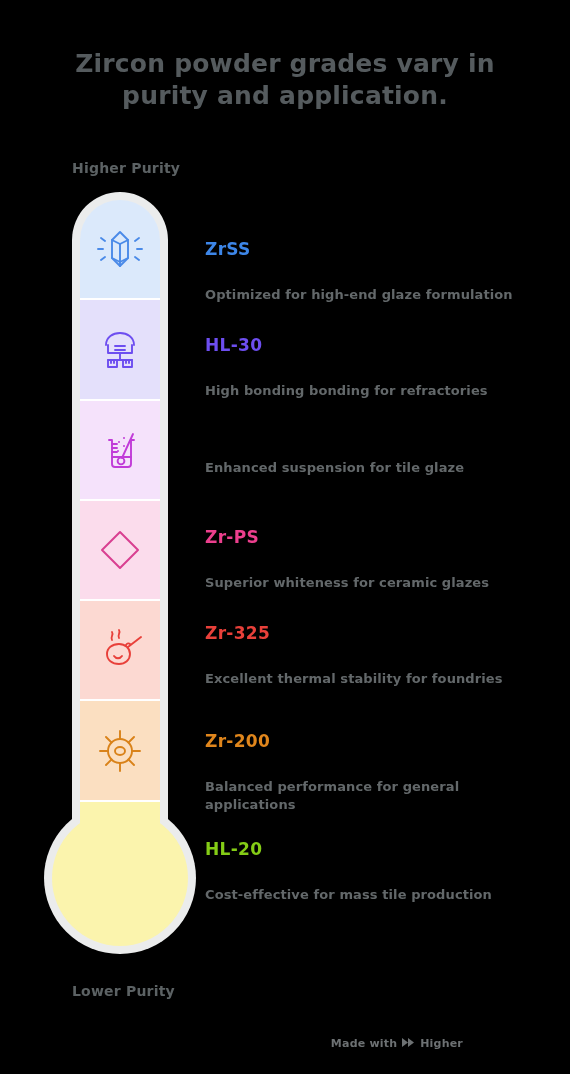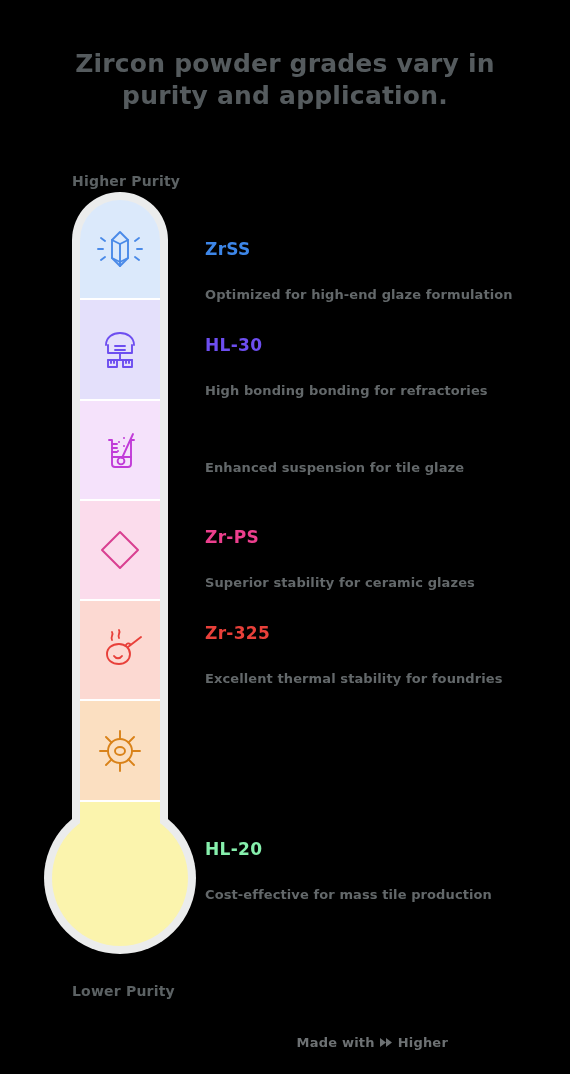--- a/index.html
+++ b/index.html
@@ -20,21 +20,21 @@
     color:#555b5e;
     letter-spacing:.2px;
   }
 
   
   .purity-label {
     position:absolute;
     font-size:14px; font-weight:700; color:#5c6264;
     letter-spacing:.2px; white-space:nowrap;
   }
-  .purity-high { top:173px; left:72px;text-align:right; }
+  .purity-high { top:160px; left:72px;text-align:right; }
   .purity-low  { top:983px; left:72px; }
 
   
   .thermo { position:absolute; left:44px; top:192px; width:160px; height:762px; }
 
   .thermo-bulb-ring {
     position:absolute; left:0; bottom:0;
     width:152px; height:152px; border-radius:50%;
     background:#ebecec;
   }
@@ -78,23 +78,23 @@
     font-size:17px; font-weight:700; line-height:1.1;
     letter-spacing:.3px; margin-bottom:9px;
   }
   .entry-desc {
     font-size:13px; font-weight:600; line-height:1.42;
     color:#63686a; letter-spacing:.1px;margin-top:27px;
   }
 
   
   .footer {
-    position:absolute; right:36px; bottom:24px;
-    display:flex; align-items:center; gap:5px;
-    font-size:13px; font-weight:700; color:#6d7173;
+    position:absolute; right:21px; bottom:24px;
+    display:flex; align-items:flex-start; gap:5px;
+    font-size:11px; font-weight:700; color:#6d7173;
     letter-spacing:.2px;
   }
   .napkin-mark { display:inline-block; line-height:0; }
 </style>
 </head>
 <body>
 
 <div class="page">
 
   <div class="title">Zircon powder grades vary in purity and application.</div>
@@ -210,31 +210,35 @@
       <div class="entry-title" style="color:#6d4ef0">HL-30</div>
       <div class="entry-desc">High bonding bonding for refractories</div>
     </div>
 
     <div class="entry" style="top:240px">
       <div class="entry-desc">Enhanced suspension for tile glaze</div>
     </div>
 
     <div class="entry" style="top:336px">
       <div class="entry-title" style="color:#ec3f8d">Zr-PS</div>
-      <div class="entry-desc">Superior stability for ceramic glazes</div>
+      <div class="entry-desc">Superior whiteness for ceramic glazes</div>
     </div>
 
     <div class="entry" style="top:432px">
       <div class="entry-title" style="color:#e8403a">Zr-325</div>
       <div class="entry-desc">Excellent thermal stability for foundries</div>
     </div>
 
+    <div class="entry" style="top:540px">
+      <div class="entry-title" style="color:#e0861c">Zr-200</div>
+      <div class="entry-desc">Balanced performance for general applications</div>
+    </div>
 
     <div class="entry" style="top:648px">
-      <div class="entry-title" style="color:#86efac">HL-20</div>
+      <div class="entry-title" style="color:#84cc16">HL-20</div>
       <div class="entry-desc">Cost-effective for mass tile production</div>
     </div>
 
   </div>
 
   <div class="footer">
     <span>Made with</span>
     <span class="napkin-mark">
       <svg width="13" height="11" viewBox="0 0 13 11" fill="#6d7173">
         <path d="M0 1 L6 5.5 L0 10 Z"></path>

